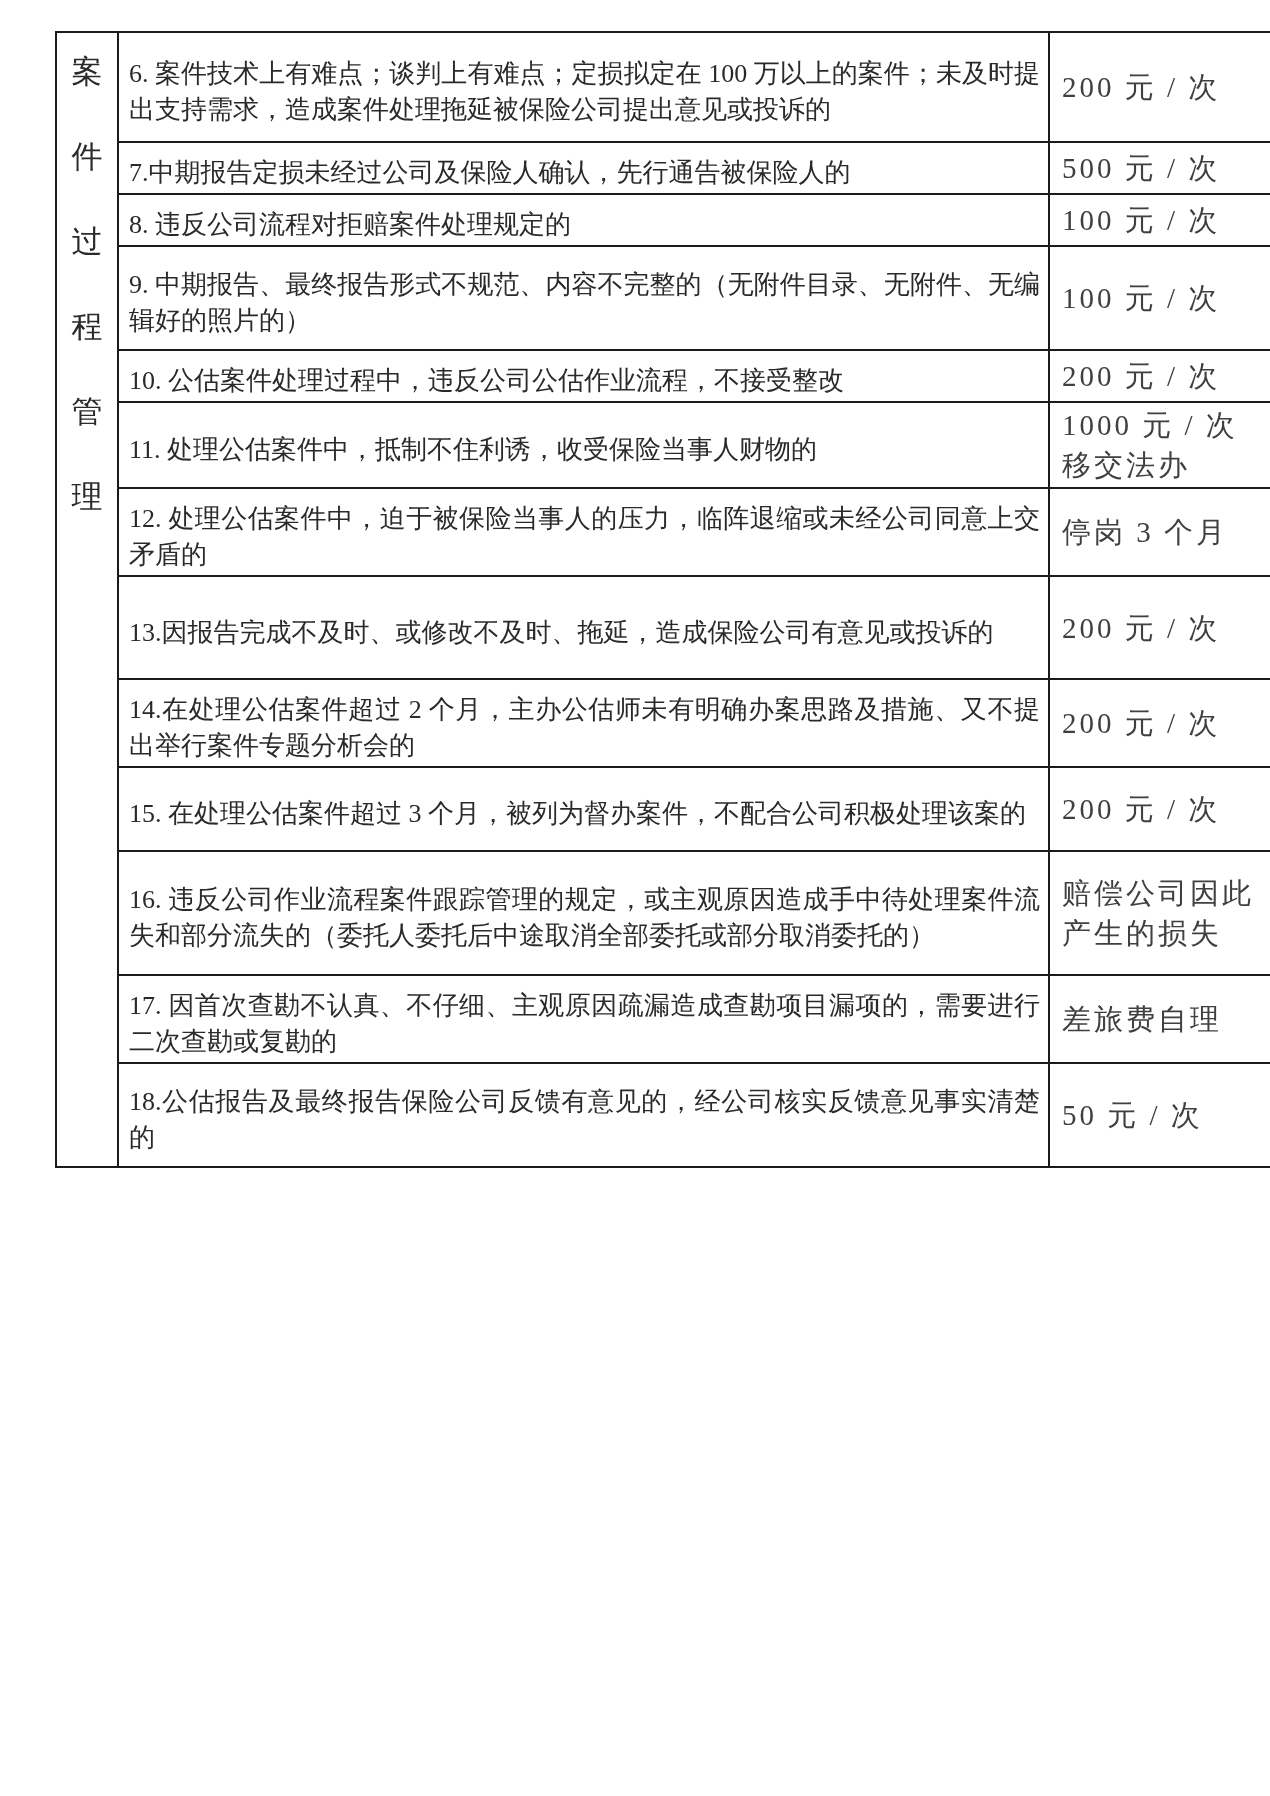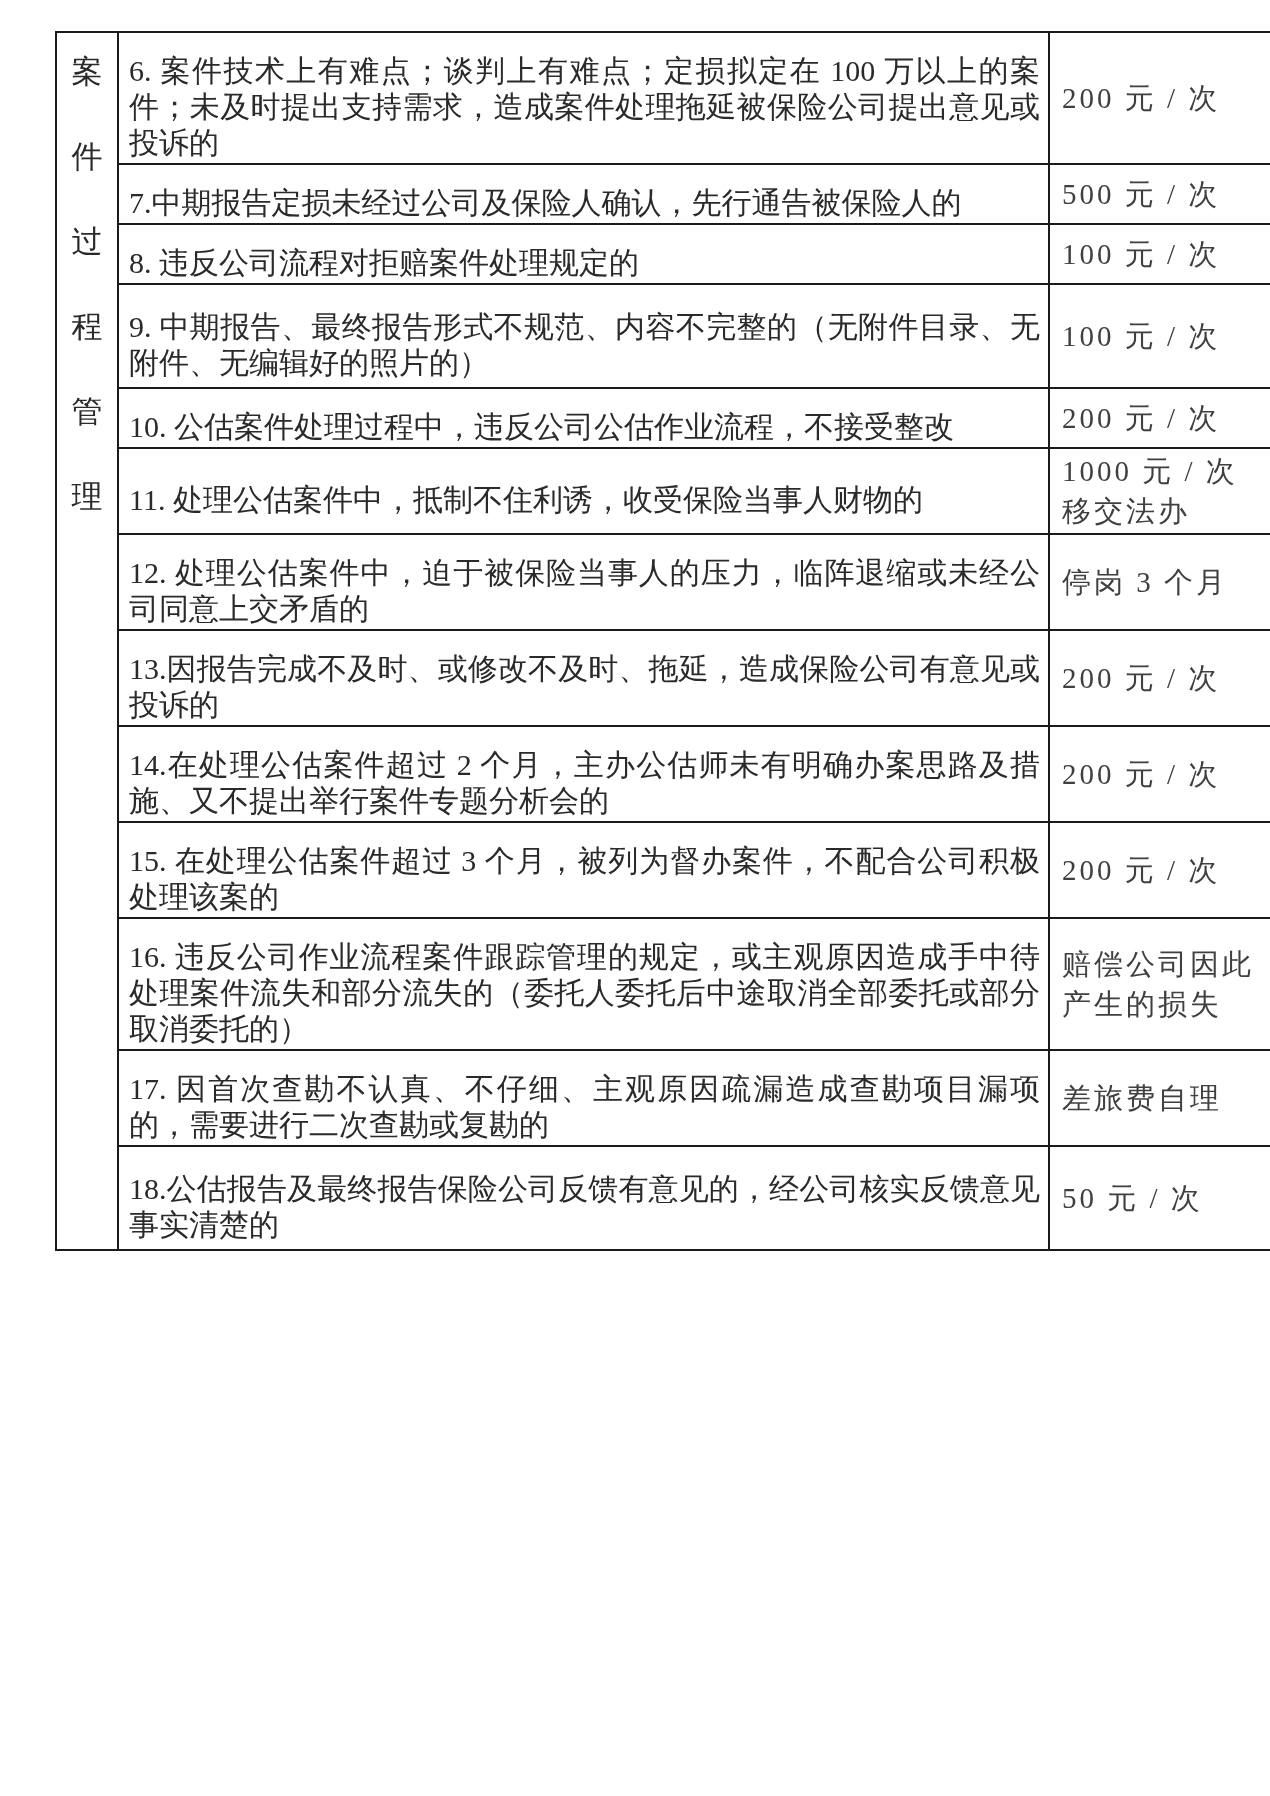--- a/index.html
+++ b/index.html
@@ -42,23 +42,23 @@
     flex-direction: column;
     align-items: center;
     padding-top: 19px;
     gap: 47px;
     font-size: 31px;
     line-height: 38px;
     color: #2a2a2a;
   }
   .desc-cell {
     width: 911px;
-    font-size: 30px;
+    font-size: 26px;
     line-height: 36px;
-    padding: 20px 8px 2px 10px;
+    padding: 12px 8px 2px 10px;
     text-align: justify;
     vertical-align: middle;
     color: #2a2a2a;
   }
   .penalty-cell {
     width: 204px;
     font-size: 29px;
     line-height: 40px;
     letter-spacing: 3px;
     padding: 2px 4px 2px 12px;
@@ -106,21 +106,21 @@
         </tr>
         <tr style="height: 60px;">
           <td class="desc-cell">11. 处理公估案件中，抵制不住利诱，收受保险当事人财物的</td>
           <td class="penalty-cell">1000 元 / 次
 移交法办</td>
         </tr>
         <tr style="height: 82px; border-radius: 30px;">
           <td class="desc-cell">12. 处理公估案件中，迫于被保险当事人的压力，临阵退缩或未经公司同意上交矛盾的</td>
           <td class="penalty-cell">停岗 3 个月</td>
         </tr>
-        <tr style="height: 84px; margin-top: 24px;">
+        <tr style="height: 103px; margin-top: 24px;">
           <td class="desc-cell">13.因报告完成不及时、或修改不及时、拖延，造成保险公司有意见或投诉的</td>
           <td class="penalty-cell">200 元 / 次</td>
         </tr>
         <tr style="height: 82px;">
           <td class="desc-cell">14.在处理公估案件超过 2 个月，主办公估师未有明确办案思路及措施、又不提出举行案件专题分析会的</td>
           <td class="penalty-cell">200 元 / 次</td>
         </tr>
         <tr style="height: 84px;">
           <td class="desc-cell">15. 在处理公估案件超过 3 个月，被列为督办案件，不配合公司积极处理该案的</td>
           <td class="penalty-cell">200 元 / 次</td>

